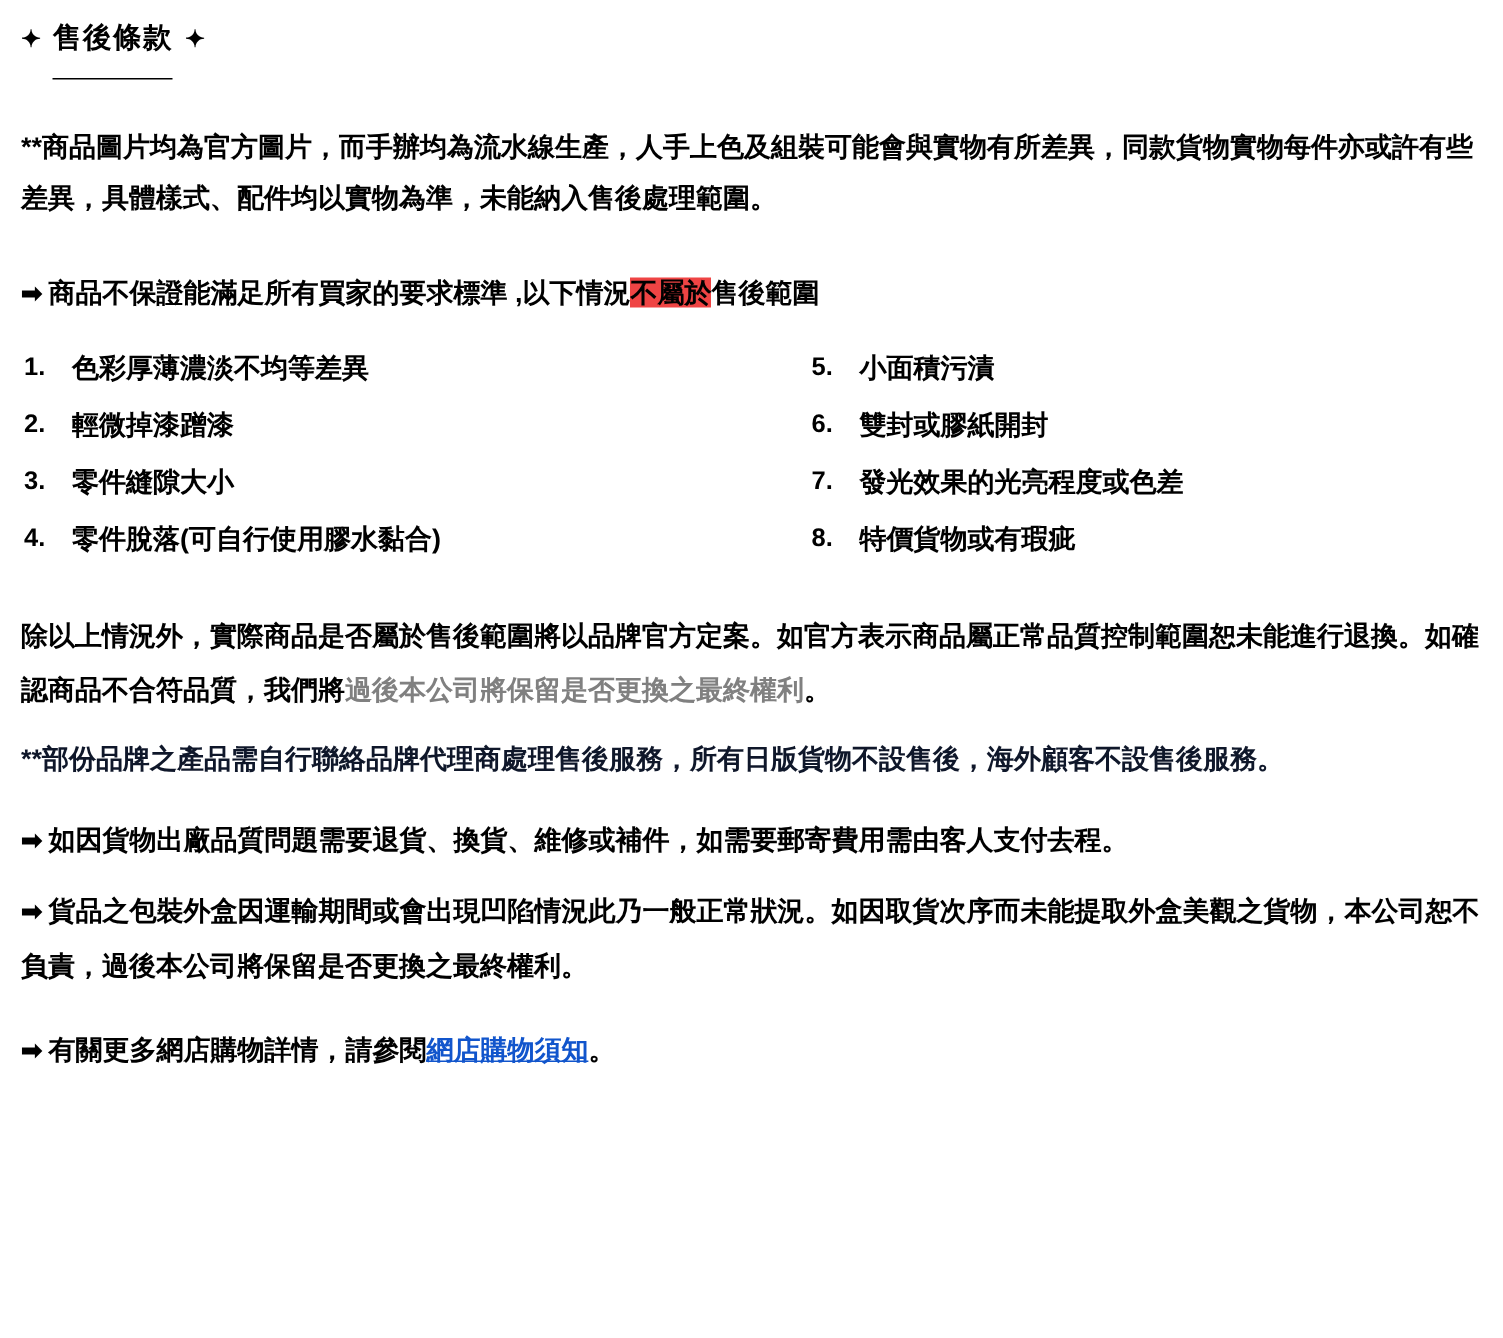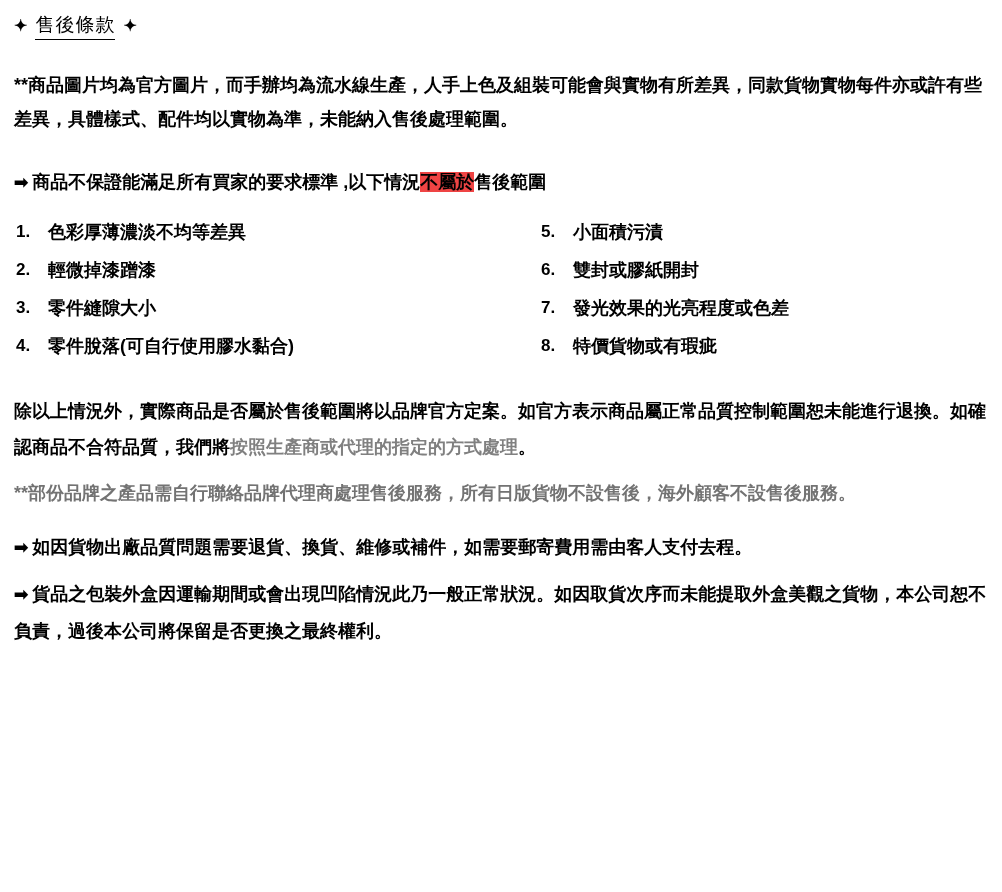--- a/index.html
+++ b/index.html
@@ -21,24 +21,24 @@
 
   
   .title-row {
     display: flex;
     align-items: baseline;
     gap: 8px;
     margin: 4px 0 0 0;
   }
   .title-text {
     font-size: 19px;
-    font-weight: normal;
+    font-weight: bold;
     letter-spacing: 1px;
     border-bottom: 1.5px solid #000;
-    padding-bottom: 1px;
+    padding-bottom: 14px;
     display: inline-block;
   }
   .star {
     font-size: 16px;
     line-height: 1;
     font-weight: bold;
   }
 
   
   .para {
@@ -56,21 +56,21 @@
     font-size: 17px;
     margin-right: 4px;
   }
 
   .hl {
     background: #ef4444;
     font-weight: bold;
   }
 
   .grey { color: #808080; font-weight: bold; }
-  .red  { color: #737373; font-weight: bold; }
+  .red  { color: #0f172a; font-weight: bold; }
 
   
   .list-block {
     display: flex;
     margin-top: 12px;
   }
   .list-col {
     width: 50%;
   }
   .list-col.left { padding-left: 2px; }
@@ -162,21 +162,21 @@
       <div class="li">
         <span class="li-num">8.</span>
         <span class="li-text">特價貨物或有瑕疵</span>
       </div>
     </div>
   </div>
 
   <div class="spacer-lg"></div>
 
   <div class="block-para">
-    <span>除以上情況外，實際商品是否屬於售後範圍將以品牌官方定案。如官方表示商品屬正常品質控制範圍恕未能進行退換。如確認商品不合符品質，我們將</span><span class="grey">按照生產商或代理的指定的方式處理</span><span>。</span>
+    <span>除以上情況外，實際商品是否屬於售後範圍將以品牌官方定案。如官方表示商品屬正常品質控制範圍恕未能進行退換。如確認商品不合符品質，我們將</span><span class="grey">過後本公司將保留是否更換之最終權利</span><span>。</span>
   </div>
 
   <div class="spacer-sm"></div>
 
   <div class="block-para red">**部份品牌之產品需自行聯絡品牌代理商處理售後服務，所有日版貨物不設售後，海外顧客不設售後服務。</div>
 
   <div class="spacer-md"></div>
 
   <div class="bullet-para">
     <span class="arrow">➡</span><span>如因貨物出廠品質問題需要退貨、換貨、維修或補件，如需要郵寄費用需由客人支付去程。</span>
@@ -186,14 +186,17 @@
 
   <div class="bullet-para">
     <span class="arrow">➡</span><span>貨品之包裝外盒因運輸期間或會出現凹陷情況此乃一般正常狀況。如因取貨次序而未能提取外盒美觀之貨物，本公司恕不負責，過後本公司將保留是否更換之最終權利。</span>
   </div>
 
   <div class="spacer-sm"></div>
 
 
   <div class="spacer-sm"></div>
 
+  <div class="bullet-para">
+    <span class="arrow">➡</span><span>有關更多網店購物詳情，請參閱</span><a class="link" href="#">網店購物須知</a><span>。</span>
+  </div>
 
 </div>
 
 </body></html>

